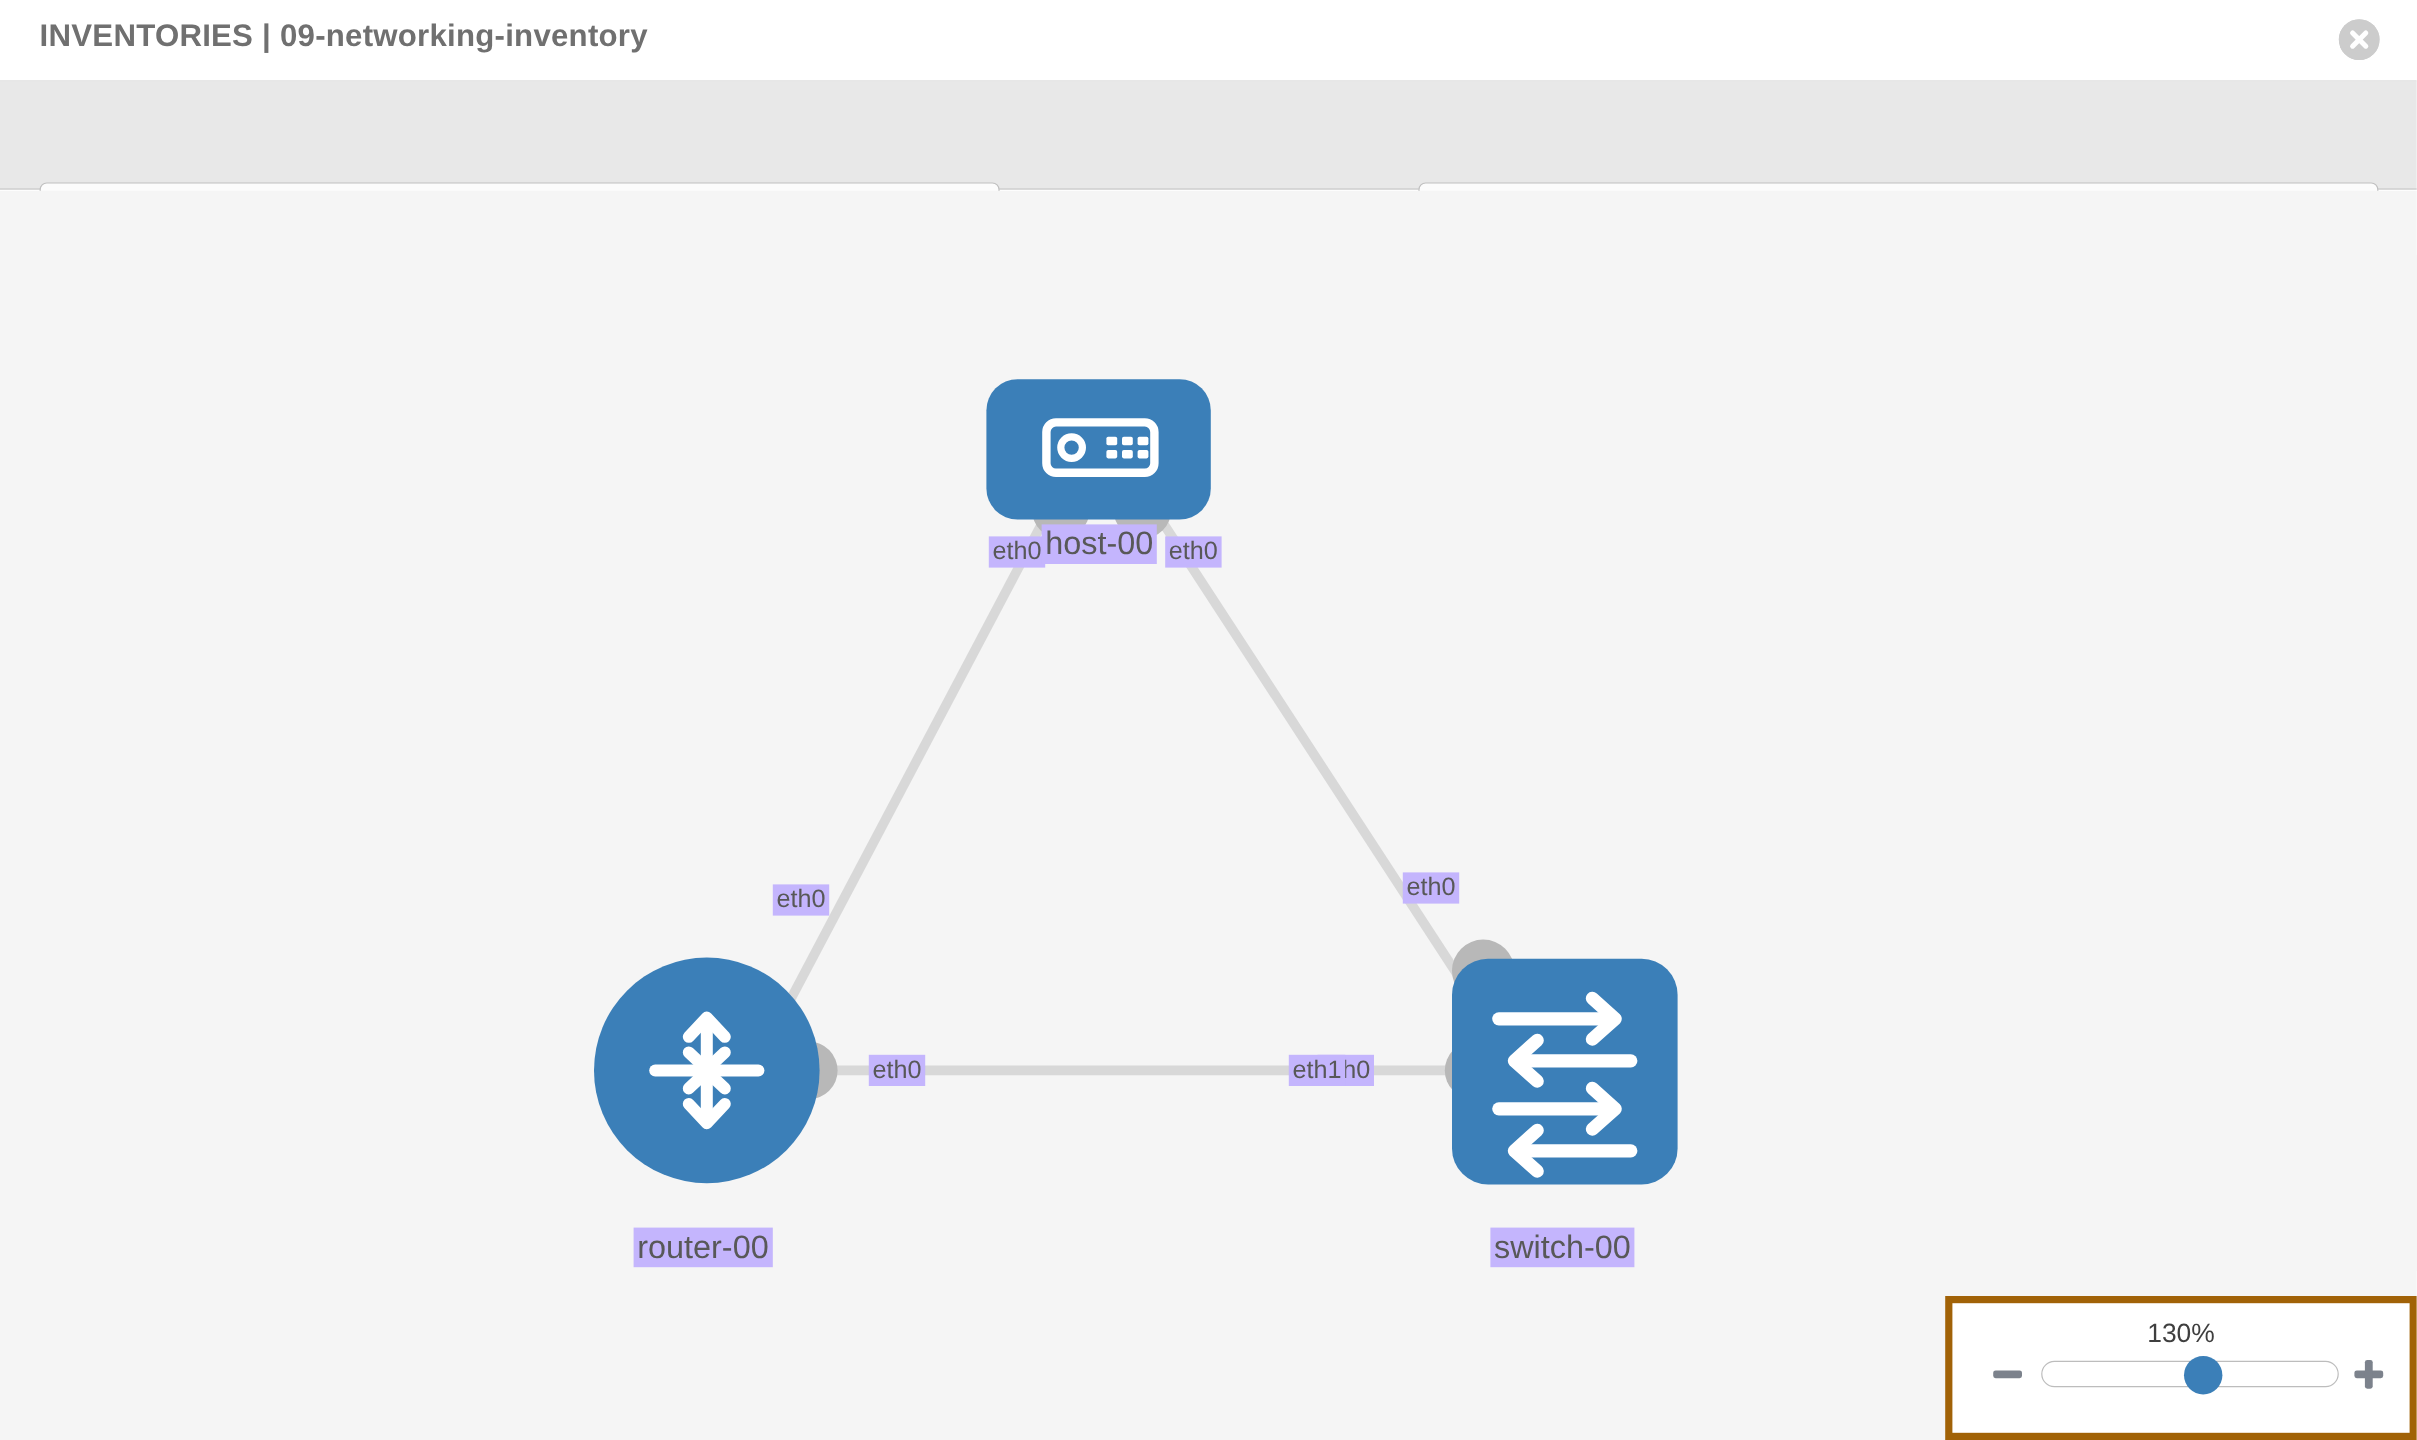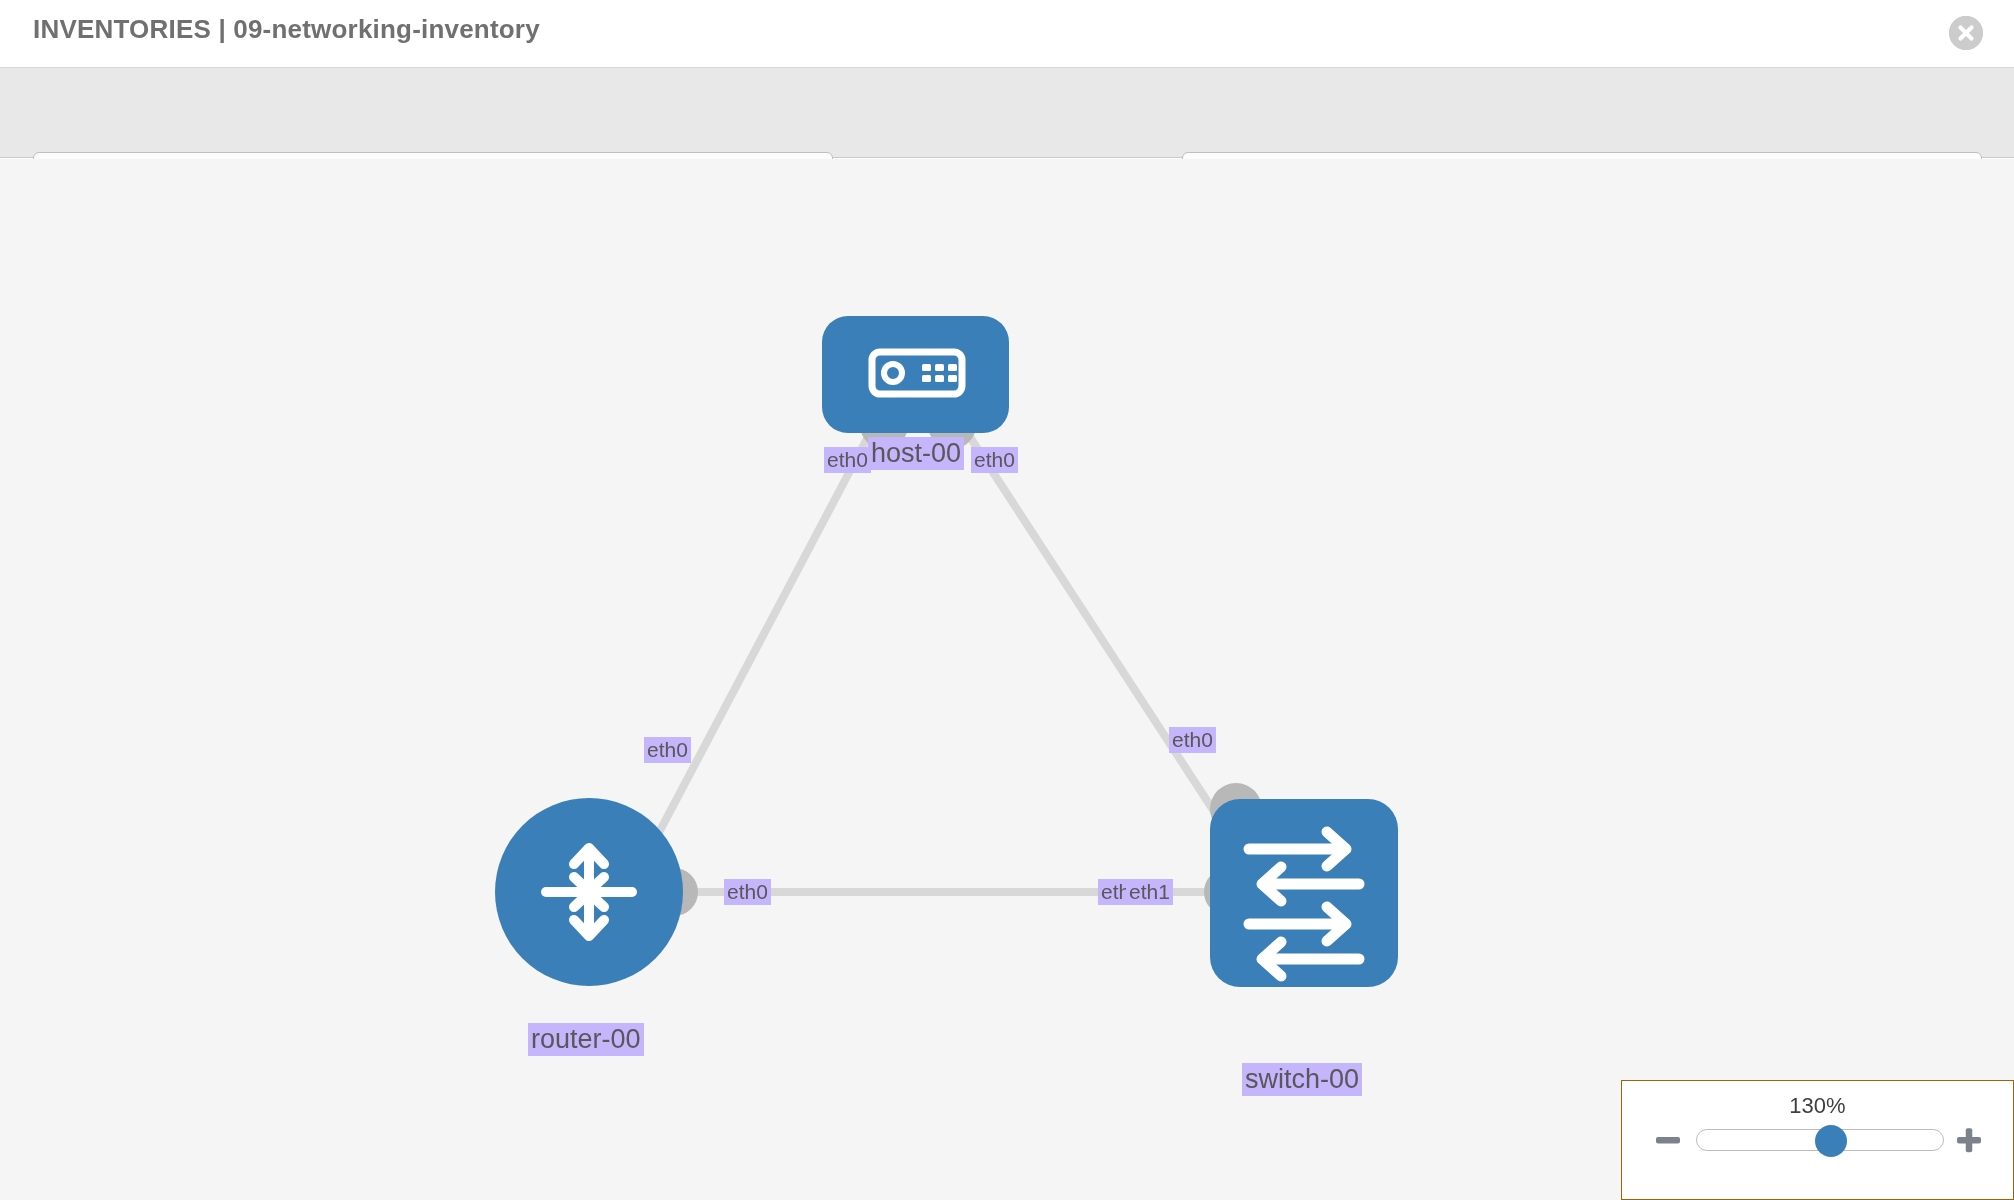--- a/index.html
+++ b/index.html
@@ -130,21 +130,21 @@
   }
   .lbl-node { font-size: 27px; padding: 1px 3px; }
   .lbl-if   { font-size: 21px; padding: 1px 3px; }
 
   
   .zoom-panel {
     position: absolute;
     left: 1621px; top: 1080px;
     width: 393px; height: 120px;
     background: #ffffff;
-    border: 1px solid #a16207;
+    border: 6px solid #a16207;
   }
   .zoom-value {
     position: absolute;
     left: 0; right: 0; top: 12px;
     text-align: center;
     font-size: 22px;
     color: #3f3f3f;
   }
   .zoom-minus, .zoom-plus {
     position: absolute;
@@ -312,25 +312,25 @@
     <div class="lbl lbl-if" style="left:971px; top:288px;">eth0</div>
 
     <div class="lbl lbl-if" style="left:644px; top:578px;">eth0</div>
 
     <div class="lbl lbl-if" style="left:1169px; top:568px;">eth0</div>
 
     <div class="lbl lbl-if" style="left:724px; top:720px;">eth0</div>
 
     <div class="lbl lbl-if" style="left:1098px; top:720px;">eth0</div>
 
-    <div class="lbl lbl-if" style="left:1126px; top:720px;">eth1</div>
+    <div class="lbl lbl-if" style="left:1074px; top:720px;">eth1</div>
 
     <div class="lbl lbl-node" style="left:528px; top:864px;">router-00</div>
 
-    <div class="lbl lbl-node" style="left:1242px; top:864px;margin-top:40px;">switch-00</div>
+    <div class="lbl lbl-node" style="left:1242px; top:864px;">switch-00</div>
 
   </div>
 
   <div class="zoom-panel">
     <div class="zoom-value">130%</div>
 
     <div class="zoom-minus">
       <svg viewBox="0 0 34 34" aria-hidden="true">
         <rect x="5" y="14" width="24" height="6.5" rx="2" fill="#7c828c"></rect>
       </svg>

